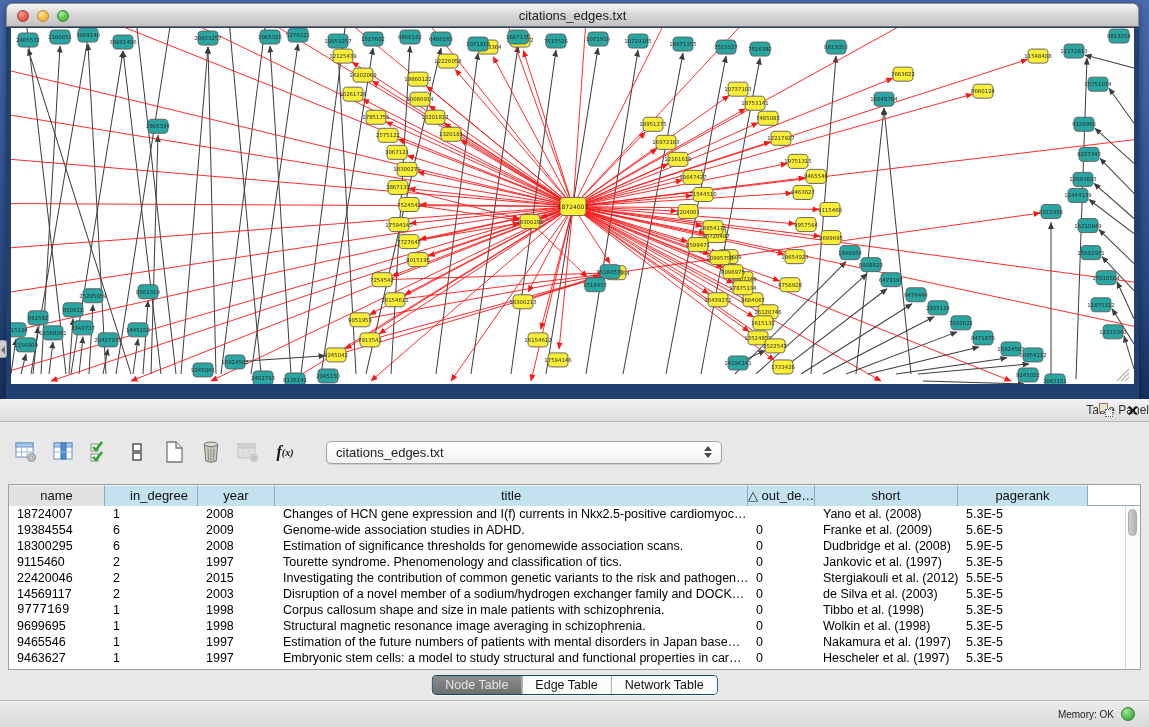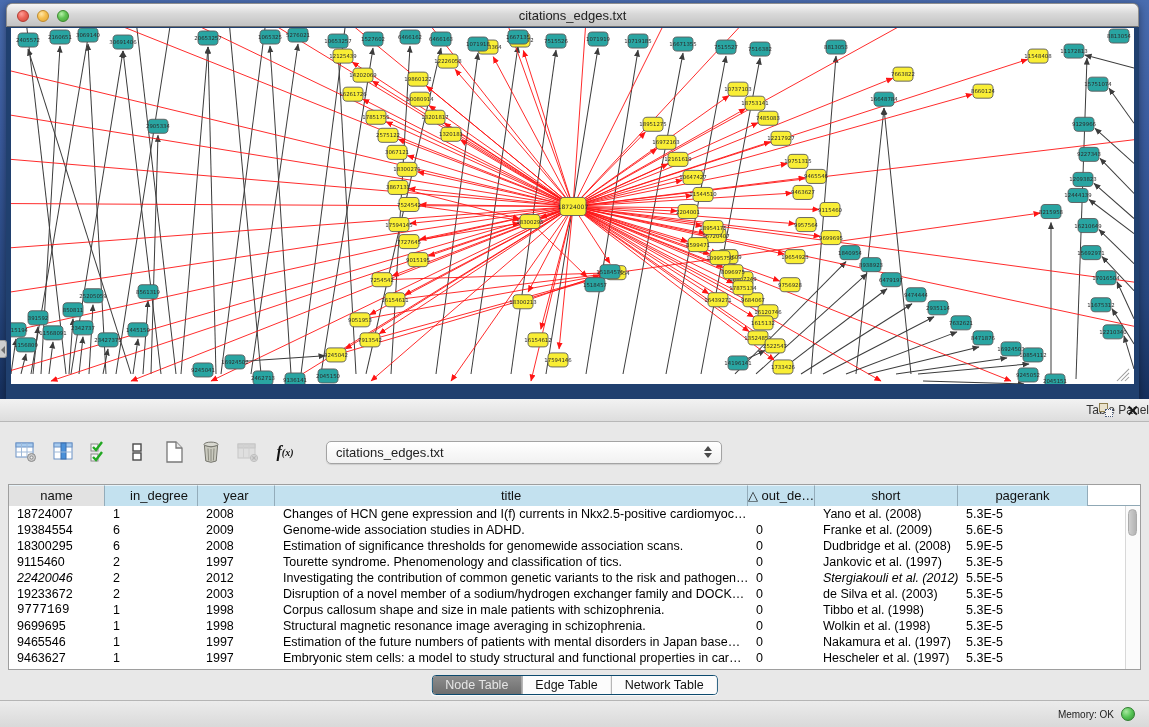--- a/index.html
+++ b/index.html
@@ -681,30 +681,30 @@
           <div class="tr">
             <div class="td" style="width: 96px;">9115460</div>
             <div class="td" style="width: 93px;">2</div>
             <div class="td" style="width: 77px;">1997</div>
             <div class="td" style="width: 473px;">Tourette syndrome. Phenomenology and classification of tics.</div>
             <div class="td" style="width: 67px;">0</div>
             <div class="td" style="width: 143px;">Jankovic et al. (1997)</div>
             <div class="td" style="width: 130px;">5.3E-5</div>
           </div>
           <div class="tr">
-            <div class="td" style="width: 96px; font-style: italic;">22420046</div>
+            <div class="td" style="width: 96px;">22420046</div>
             <div class="td" style="width: 93px;">2</div>
-            <div class="td" style="width: 77px;">2012</div>
+            <div class="td" style="width: 77px;">2015</div>
             <div class="td" style="width: 473px;">Investigating the contribution of common genetic variants to the risk and pathogen…</div>
             <div class="td" style="width: 67px;">0</div>
-            <div class="td" style="width: 143px; font-style: italic;">Stergiakouli et al. (2012)</div>
+            <div class="td" style="width: 143px;">Stergiakouli et al. (2012)</div>
             <div class="td" style="width: 130px;">5.5E-5</div>
           </div>
           <div class="tr">
-            <div class="td" style="width: 96px;">19233672</div>
+            <div class="td" style="width: 96px;">14569117</div>
             <div class="td" style="width: 93px;">2</div>
             <div class="td" style="width: 77px;">2003</div>
             <div class="td" style="width: 473px;">Disruption of a novel member of a sodium/hydrogen exchanger family and DOCK…</div>
             <div class="td" style="width: 67px;">0</div>
             <div class="td" style="width: 143px;">de Silva et al. (2003)</div>
             <div class="td" style="width: 130px;">5.3E-5</div>
           </div>
           <div class="tr">
             <div class="td" style="width: 96px; font-family: Liberation Mono, monospace;">9777169</div>
             <div class="td" style="width: 93px;">1</div>

